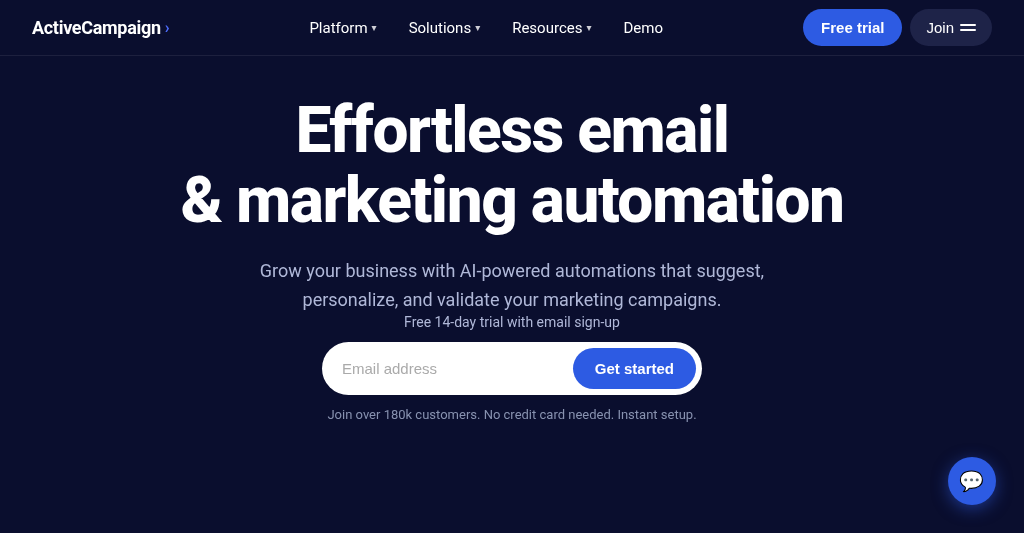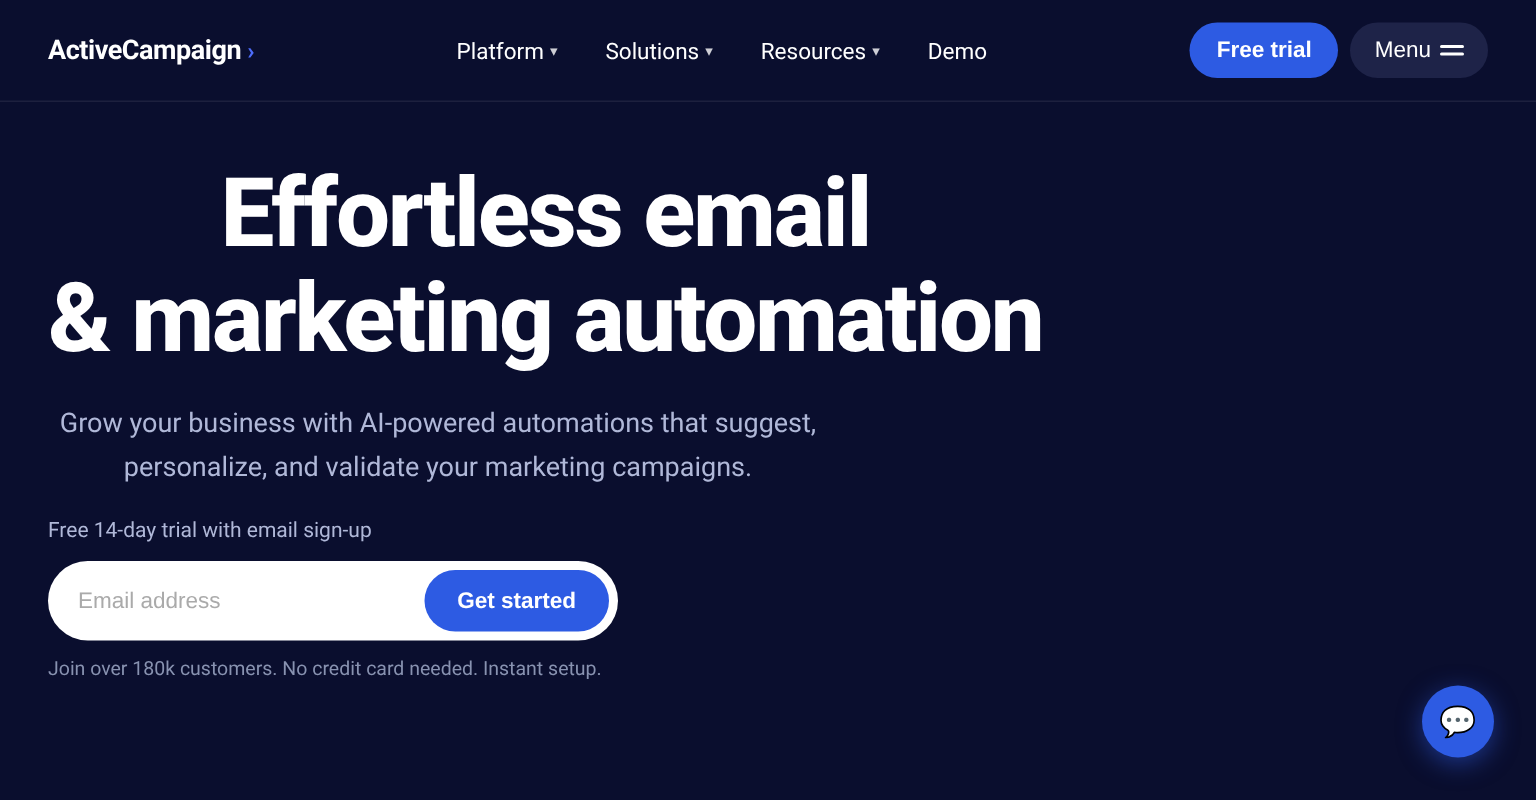--- a/index.html
+++ b/index.html
@@ -16,21 +16,21 @@
       height: 533px;
       overflow: hidden;
     }
 
     
     nav {
       display: flex;
       align-items: center;
       justify-content: space-between;
       padding: 0 32px;
-      height: 68px;
+      height: 56px;
       background-color: #0a0e2e;
       border-bottom: 1px solid rgba(255,255,255,0.08);
     }
 
     .nav-logo {
       display: flex;
       align-items: center;
       font-size: 18px;
       font-weight: 700;
       color: #ffffff;
@@ -123,42 +123,41 @@
       width: 16px;
       height: 2px;
       background: #ffffff;
       border-radius: 2px;
     }
 
     
     .hero {
       display: flex;
       flex-direction: column;
-      align-items: flex-start;
+      align-items: center;
       justify-content: center;
       padding: 40px 32px 20px;
       text-align: center;
     }
 
     .hero-title {
       font-size: 64px;
       font-weight: 800;
       line-height: 1.1;
       letter-spacing: -1.5px;
       color: #ffffff;
       max-width: 780px;
       margin-bottom: 20px;
     }
 
     .hero-subtitle {
       font-size: 18px;
       color: #b0b8d8;
       max-width: 520px;
       line-height: 1.6;
-      margin-bottom: 20px;
     }
 
     .hero-trial-label {
       font-size: 14px;
       color: #b0b8d8;
       margin-bottom: 12px;
     }
 
     .hero-form {
       display: flex;
@@ -244,21 +243,21 @@
       <span class="chevron">▾</span>
     </div>
     <div class="nav-link">
       <span>Demo</span>
     </div>
   </div>
 
   <div class="nav-actions">
     <button class="btn-free-trial">Free trial</button>
     <button class="btn-menu">
-      <span>Menu</span>
+      <span>Join</span>
       <div class="hamburger-lines">
         <span></span>
         <span></span>
       </div>
     </button>
   </div>
 </nav>
 
 <section class="hero">
   <h1 class="hero-title">

